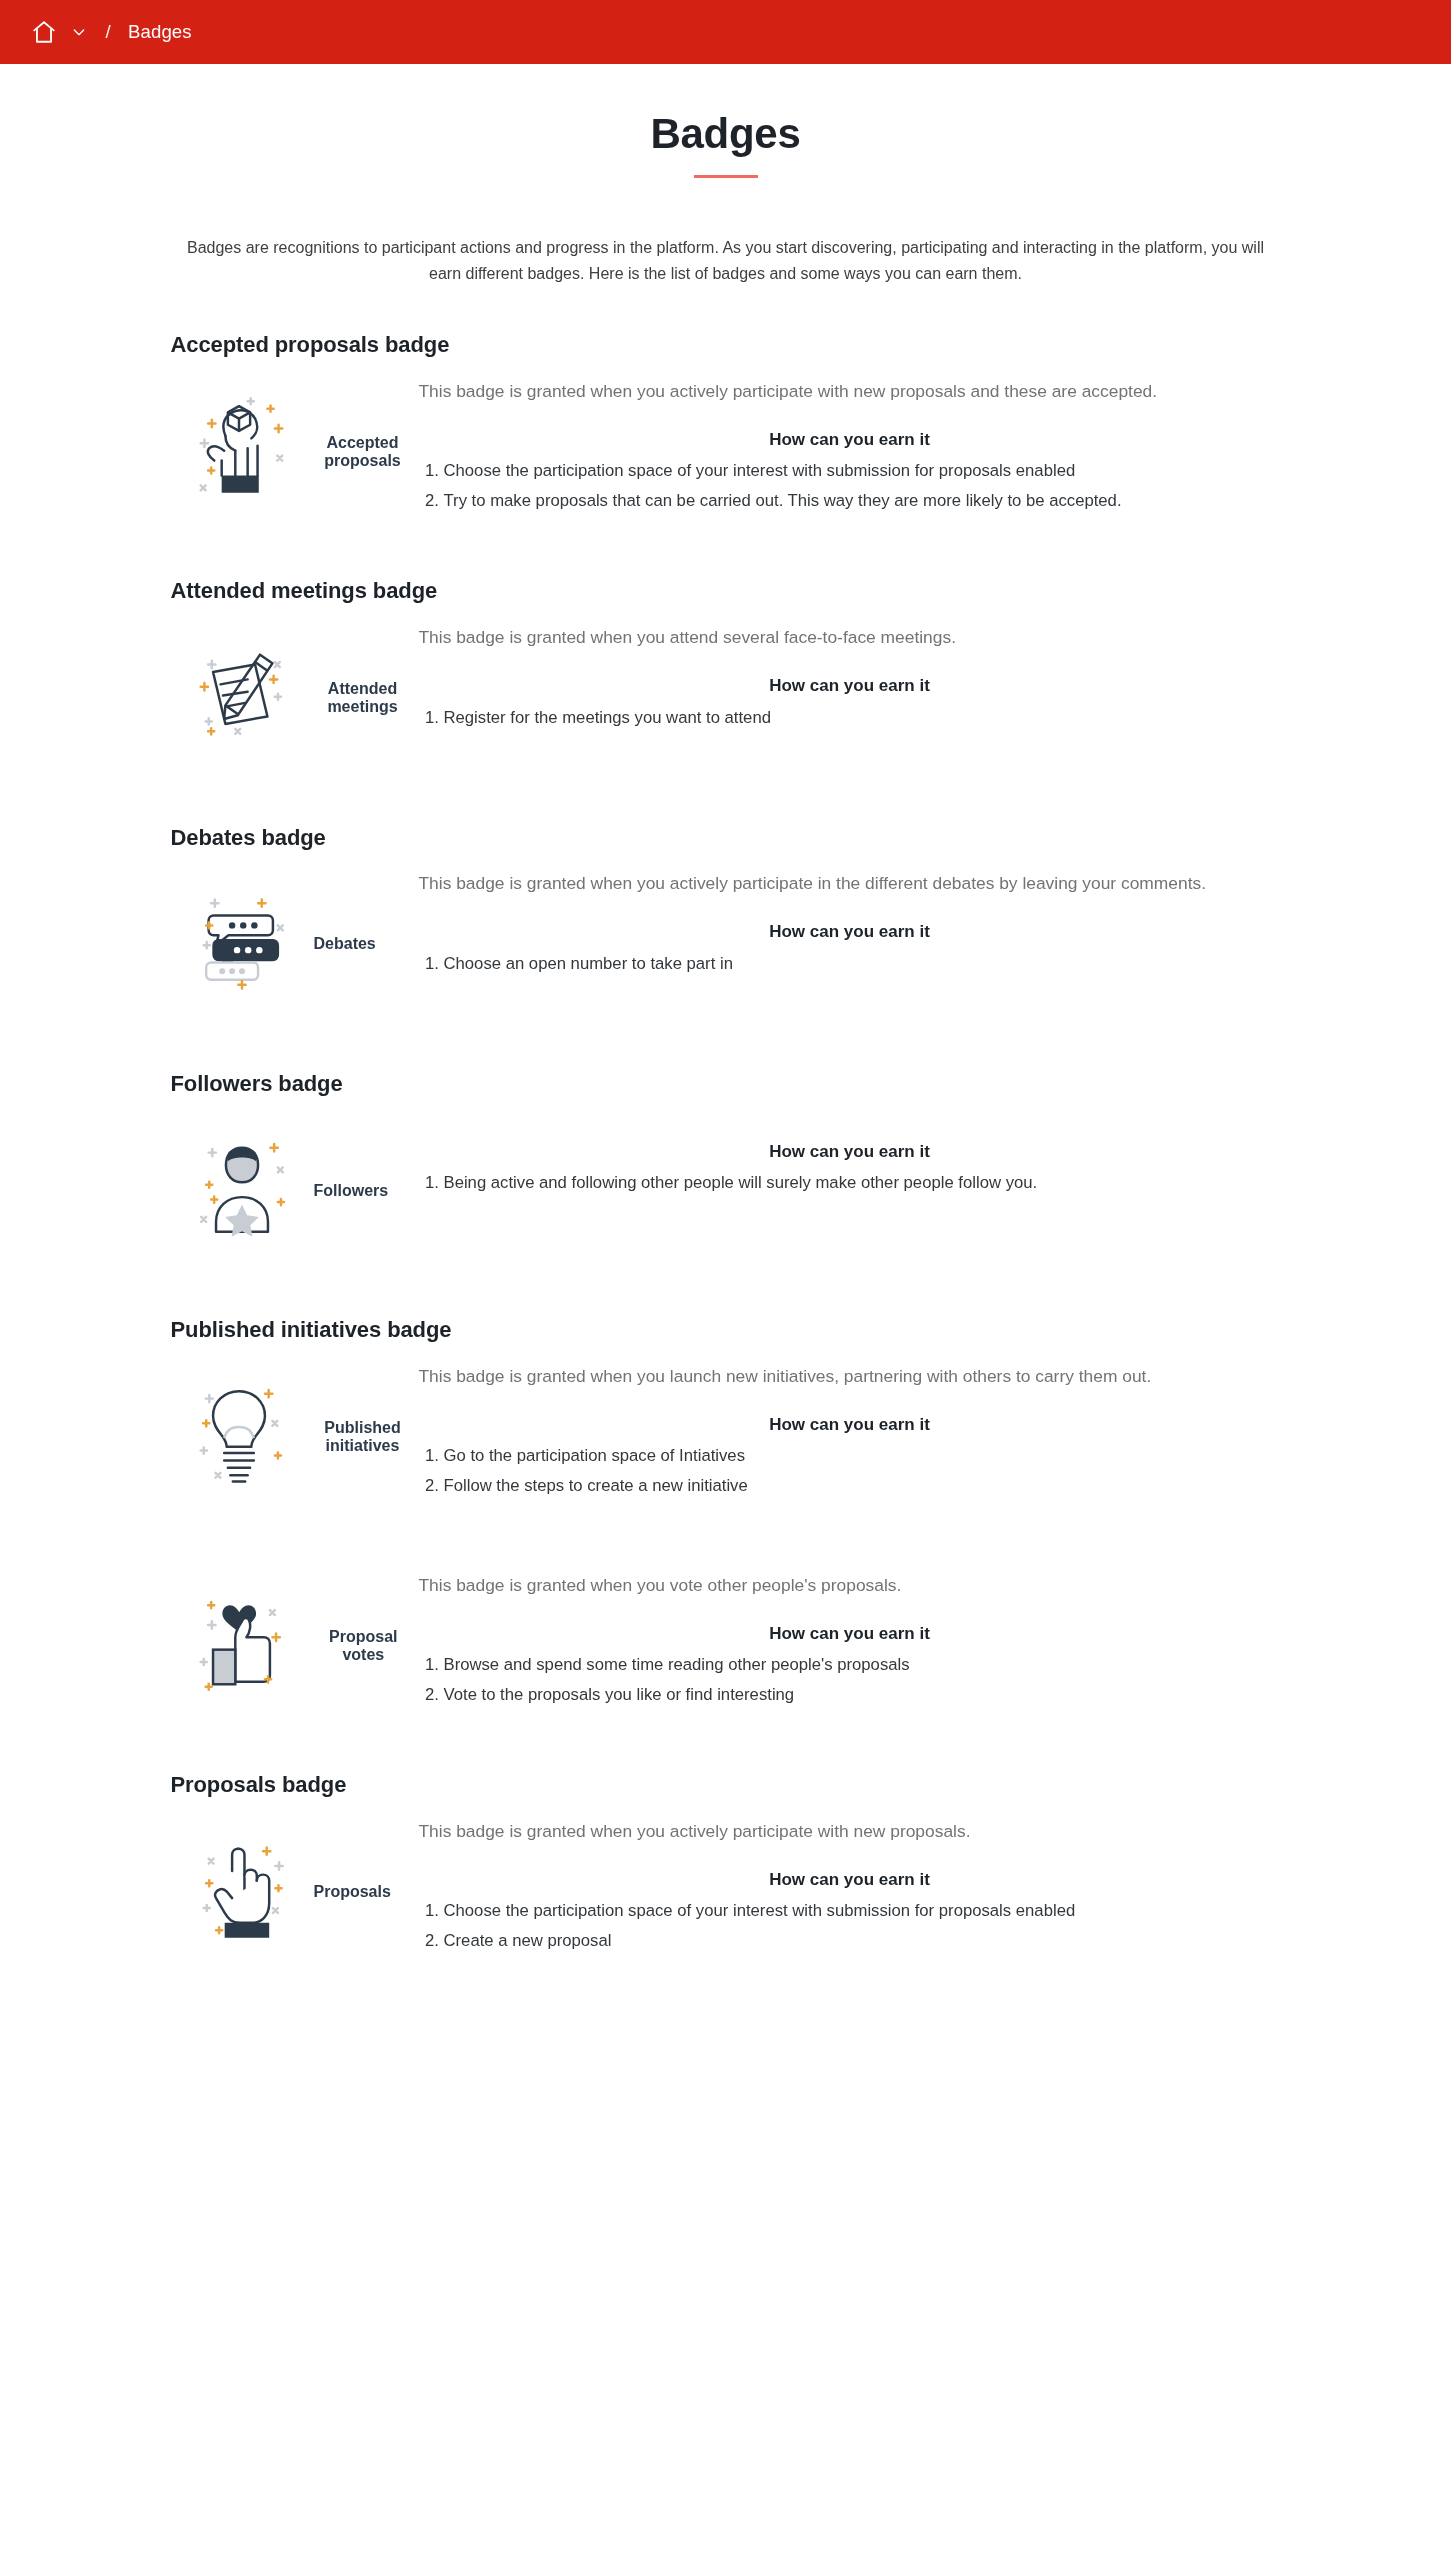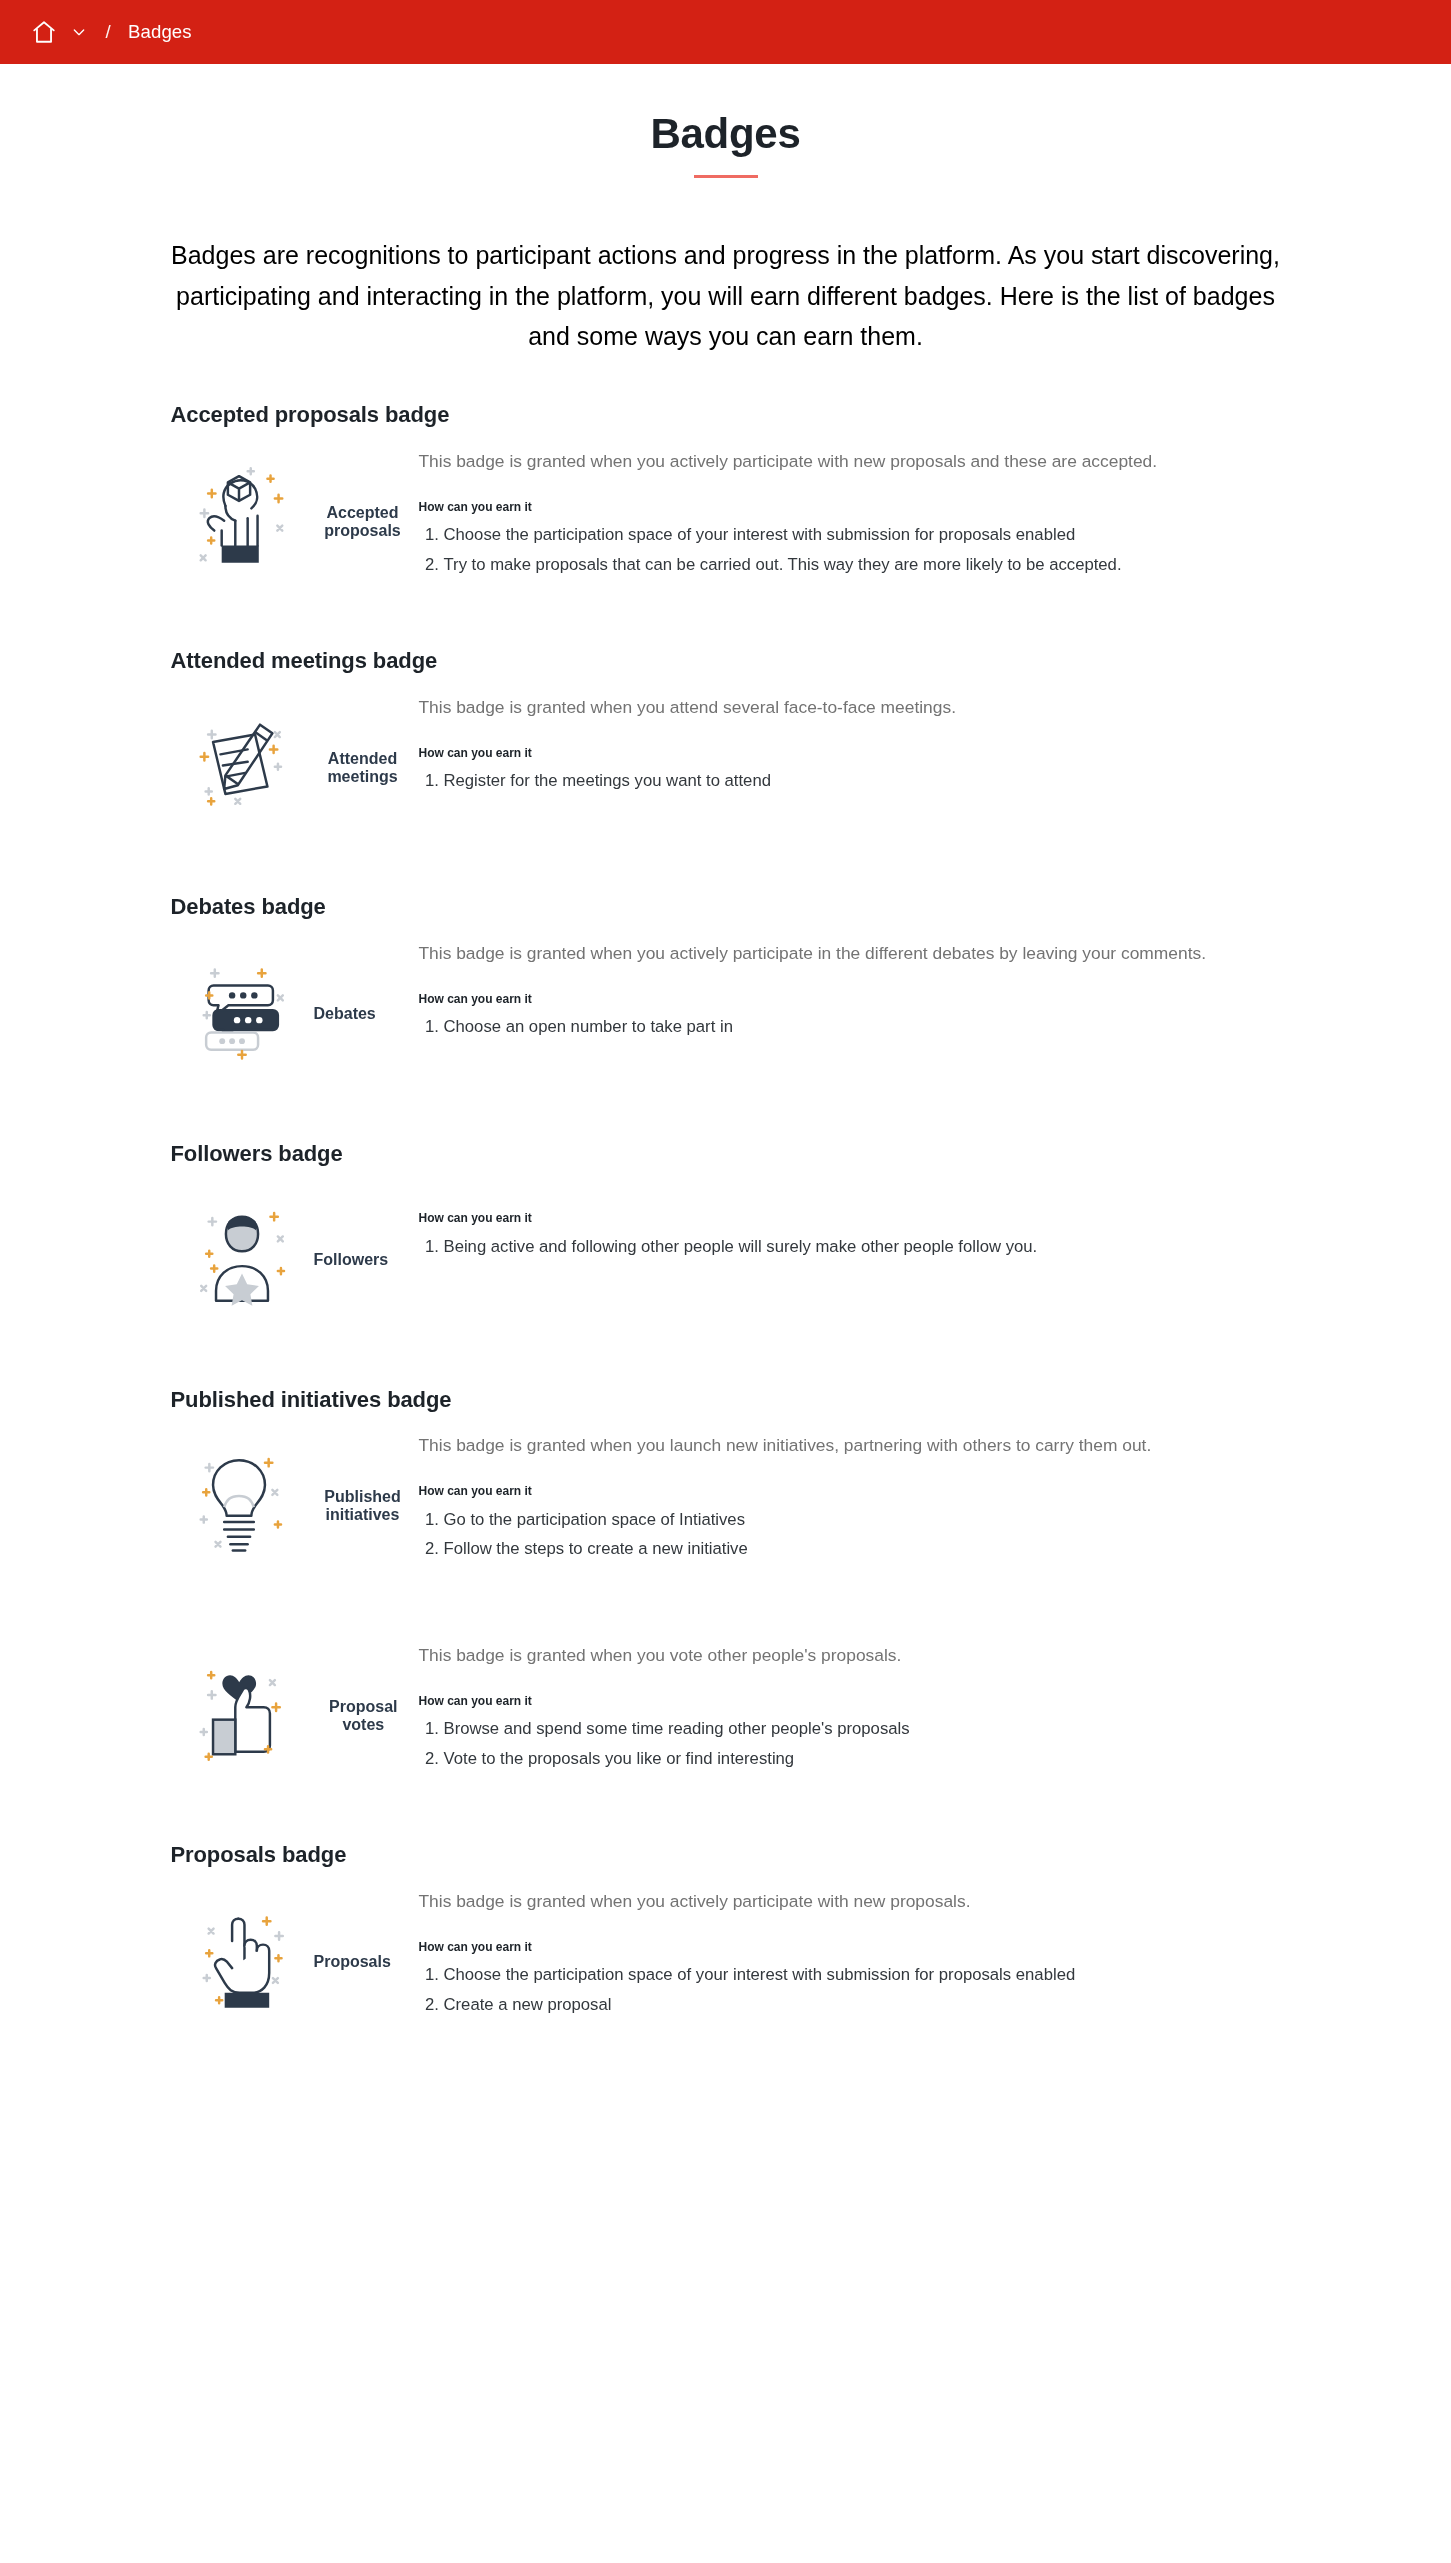--- a/index.html
+++ b/index.html
@@ -70,23 +70,23 @@
     width: 64px;
     height: 3.1px;
     background: #ef6b62;
     margin: 8.7px auto 0 auto;
   }
 
   .intro {
     width: 1110px;
     margin: 57px auto 8px auto;
     text-align: center;
-    font-size: 25px;
+    font-size: 16px;
     line-height: 1.62;
-    color: #000000;
+    color: #404040;
   }
 
   .badges {
     margin: 45px auto 0 auto;
     width: 1110px;
   }
 
   .badge-block {
     margin-bottom: 60px;
   }
@@ -129,24 +129,25 @@
     padding-top: 8.7px;
   }
   .badge-desc {
     font-size: 17.4px;
     line-height: 1.55;
     color: #737373;
     margin: 0 0 0 0;
     max-width: 812px;
   }
   .earn-title {
-    font-size: 12px;
+    font-size: 17px;
     font-weight: bold;
     color: #1d2329;
     margin: 25px 0 7.4px 0;
+    text-align: center;
   }
   ol.earn-list {
     margin: 0;
     padding-left: 25px;
     font-size: 16.7px;
     line-height: 1.62;
     color: #33383d;
   }
   ol.earn-list li { margin-bottom: 2.5px; }
 

